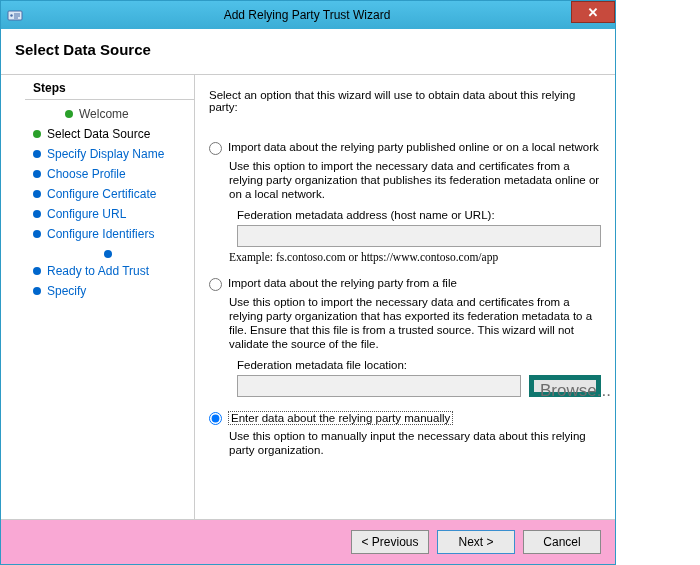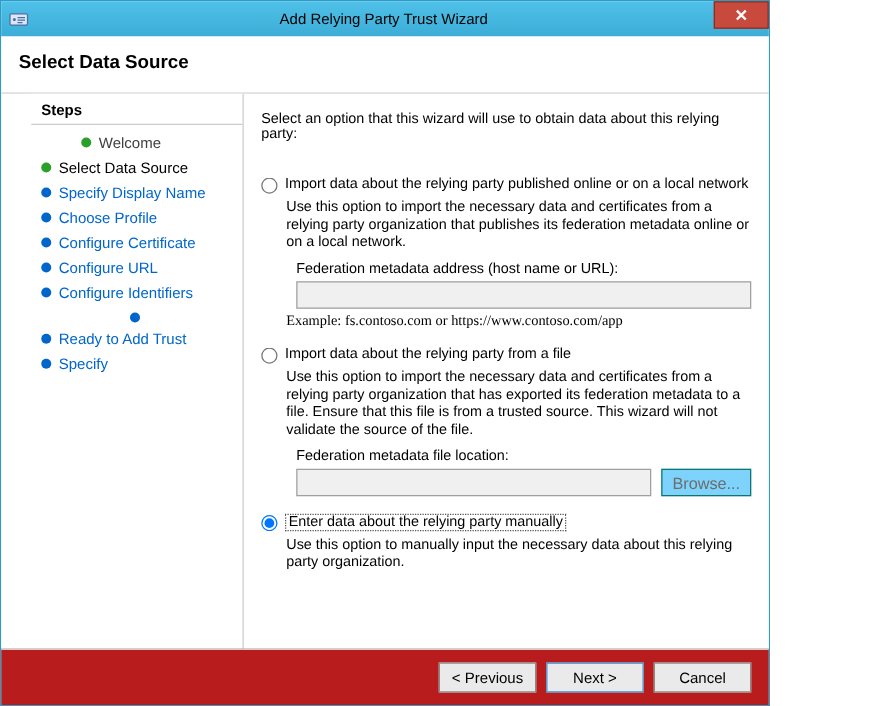--- a/index.html
+++ b/index.html
@@ -152,33 +152,33 @@
     font-size: 12px;
   }
   .input-row input[type=text]:disabled { color: #777; }
   .hint {
     margin: 4px 0 0 20px;
     font-family: Liberation Serif, serif;
   }
   .browse-btn {
     width: 72px;
     height: 22px;
-    border: 1px solid #0f766e;
-    background: #7dd3fc;
+    border: 5px solid #0f766e;
+    background: #e5e5e5;
     color: #6d6d6d;
-    font-size: 13px;
+    font-size: 17px;
     cursor: default;
   }
   .footer {
     border-top: 1px solid #ccc;
     padding: 10px 14px;
     display: flex;
     justify-content: flex-end;
     gap: 8px;
-    background: #b91c1c;
+    background: #f9a8d4;
   }
   .footer button {
     width: 78px;
     height: 24px;
     border: 1px solid #8a8a8a;
     background: #eaeaea;
     font-family: inherit;
     font-size: 12px;
     cursor: pointer;
   }

